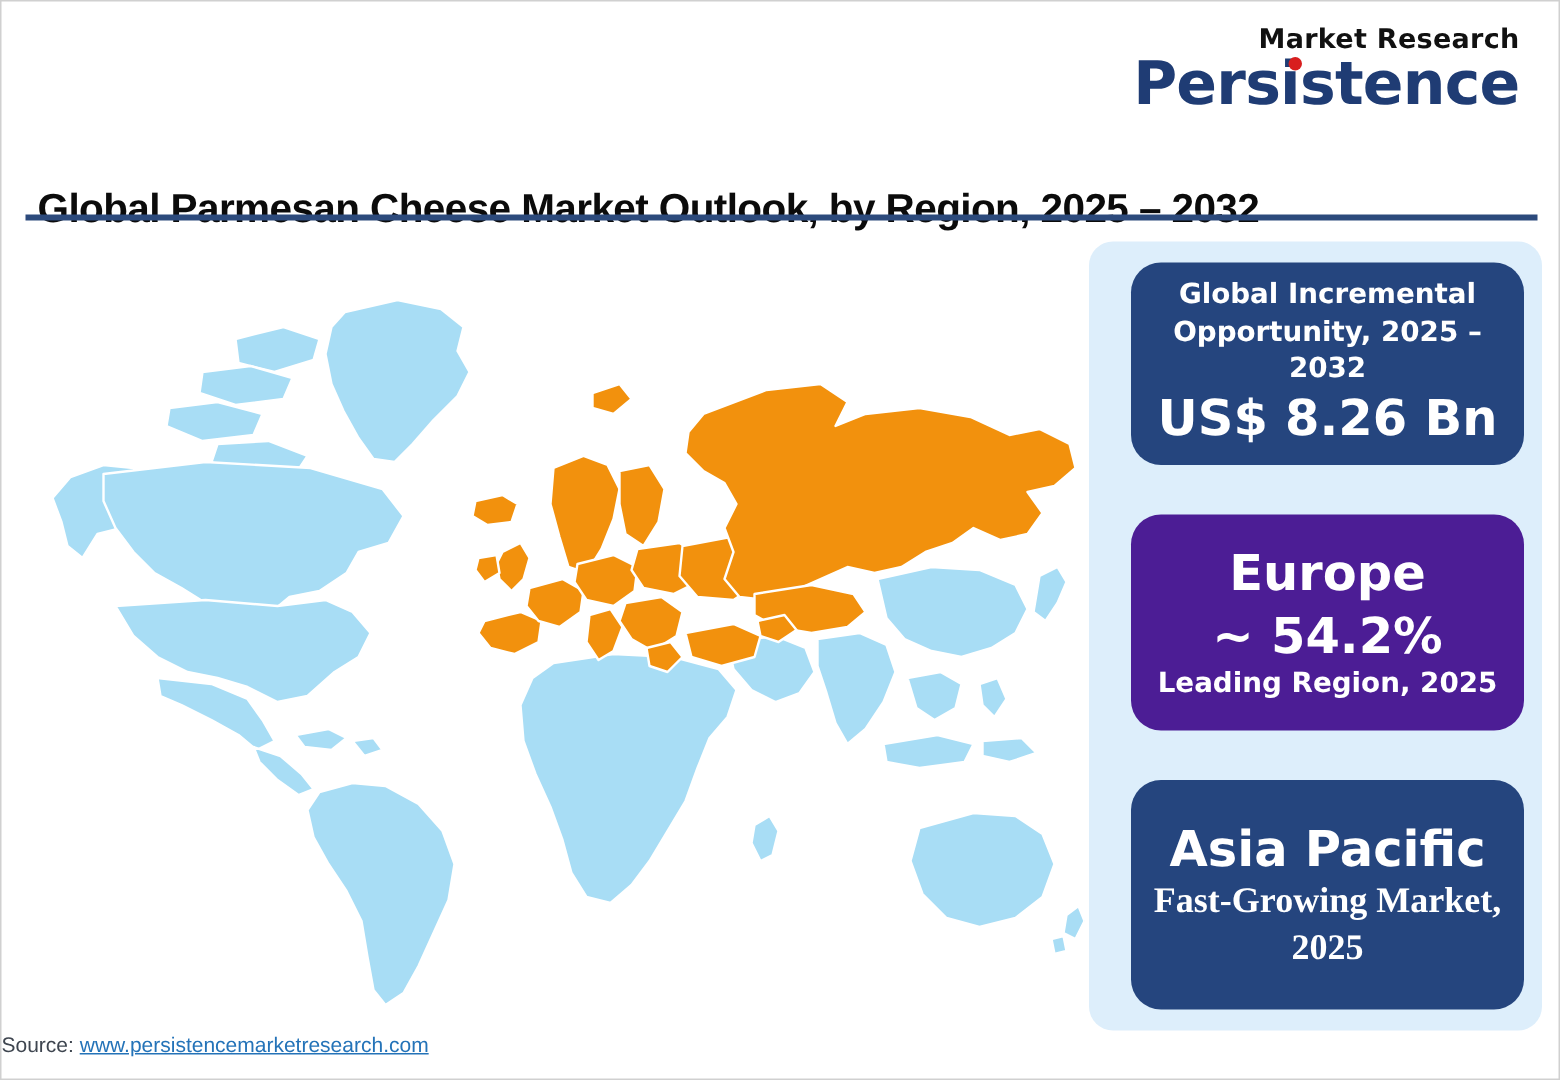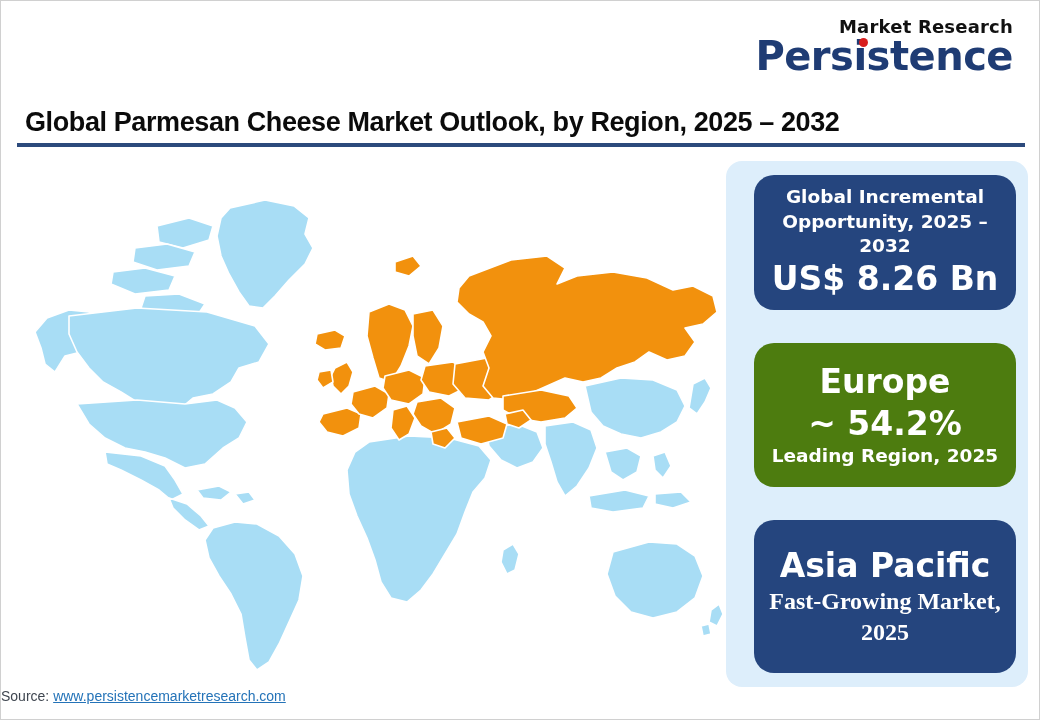--- a/index.html
+++ b/index.html
@@ -52,21 +52,21 @@
     font-weight: bold;
     color: #111111;
     letter-spacing: 0.2px;
     font-family: "DejaVu Sans", sans-serif;
   }
 
   
   #page-title {
     position: absolute;
     left: 24px;
-    top: 106px;
+    top: 123px;
     font-size: 27px;
     font-weight: bold;
     color: #0b0b0b;
     letter-spacing: -0.4px;
     white-space: nowrap;
   }
   #title-rule {
     position: absolute;
     left: 16px;
     top: 142px;
@@ -104,21 +104,21 @@
     text-align: center;
     display: flex;
     flex-direction: column;
     align-items: center;
     justify-content: center;
     color: #ffffff;
     padding: 10px 12px;
     margin-left: 16px;
   }
   .card-navy { background: #25457e; }
-  .card-orange { background: #4d7c0f; }
+  .card-orange { background: #4c1d95; }
 
   #card-opportunity { height: 135px; }
   #card-leading     { height: 144px; }
   #card-growth      { height: 153px; }
 
   .line-sm {
     font-size: 18.5px;
     font-weight: bold;
     line-height: 1.32;
     font-family: "DejaVu Sans", sans-serif;

